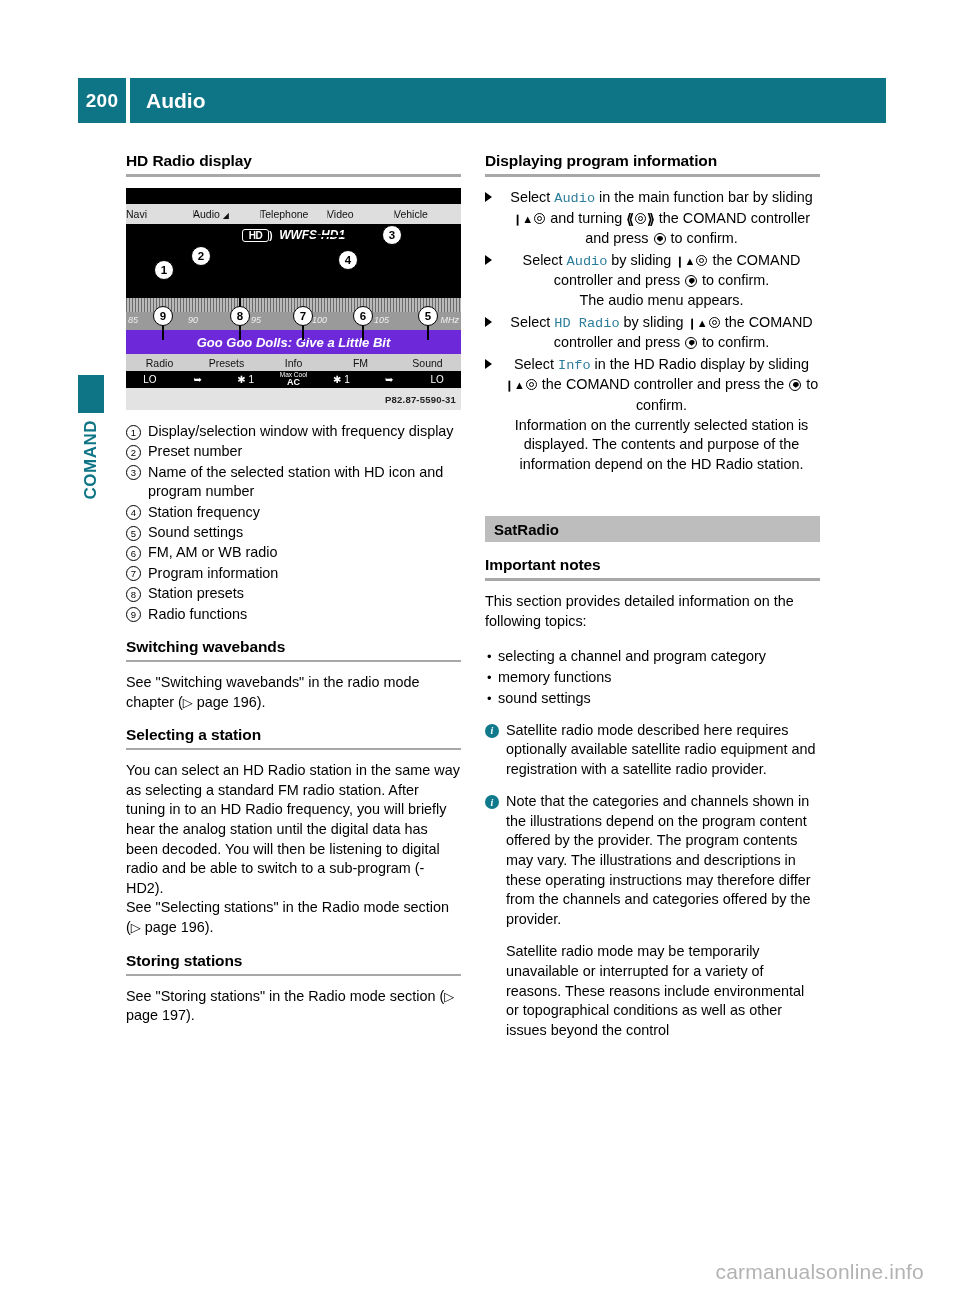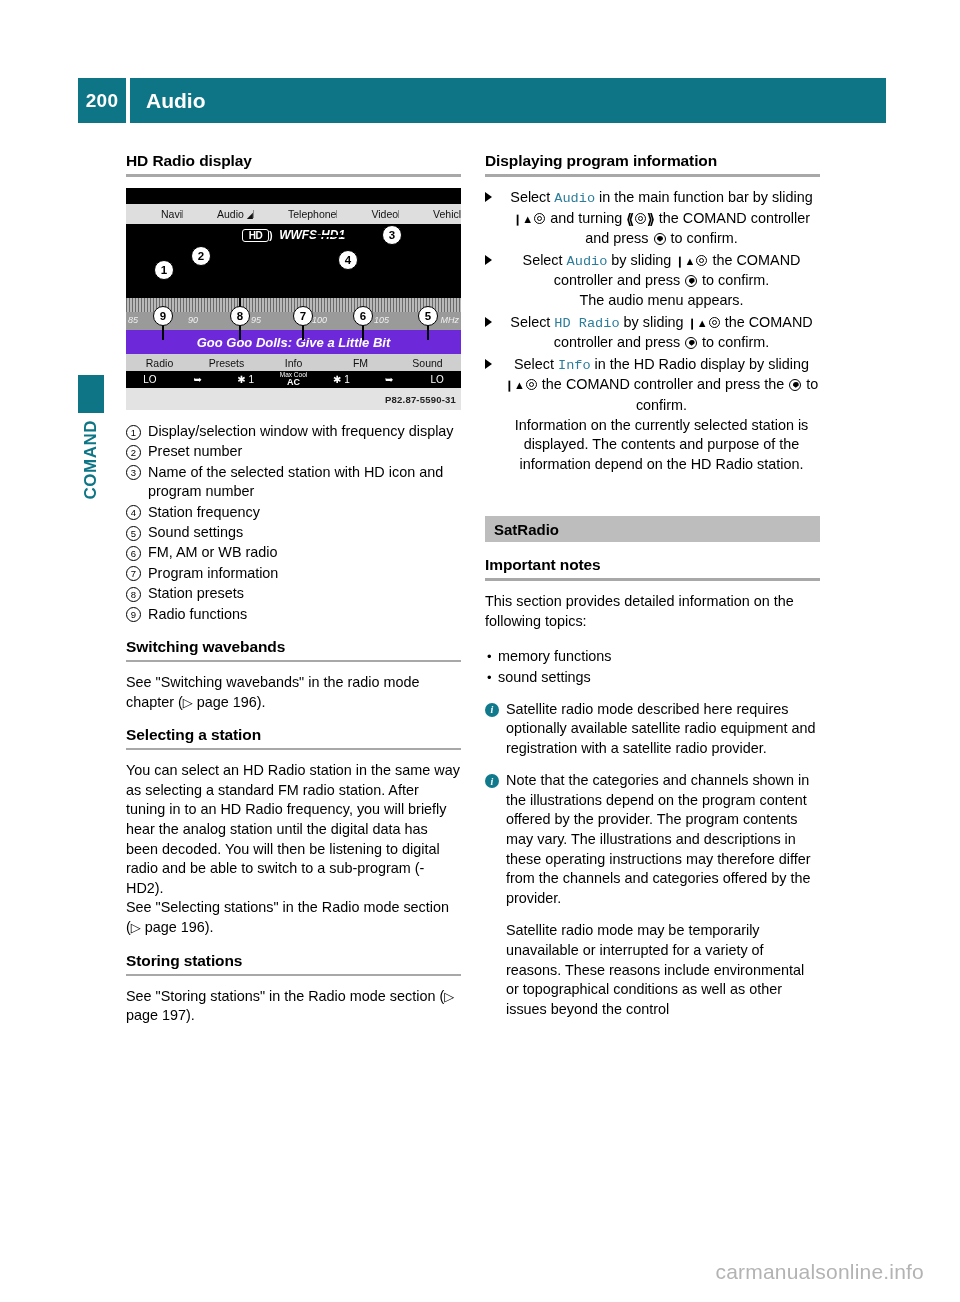--- a/index.html
+++ b/index.html
@@ -67,21 +67,21 @@
     background:#000; overflow:hidden;
     font-family:"Liberation Sans", sans-serif;
   }
   .scr-topblack { position:absolute; left:0; top:0; width:100%; height:16px; background:#000; }
   .menubar {
     position:absolute; left:0; top:16px; width:100%; height:20px;
     background:#dedede; color:#111;
     display:flex; align-items:center; font-size:10.5px;
   }
   .menubar .mi {
-    flex:1; text-align:left; position:relative; font-size:10.5px; white-space:nowrap;padding-left:35px;
+    flex:1; text-align:left; position:relative; font-size:10.5px; white-space:nowrap;
   }
   .menubar .mi + .mi::before {
     content:""; position:absolute; left:0; top:2px; bottom:2px; width:1px; background:#8a8a8a;
   }
   .menubar .mi.sel { font-weight:normal; }
 
   .statusrow {
     position:absolute; left:0; top:36px; width:100%; height:22px;
     background:#000; color:#fff;
     display:flex; align-items:center; justify-content:center;
@@ -380,20 +380,21 @@
   <div style="height:40px"></div>
 
   <div class="bandhead">SatRadio</div>
 
   <h2 class="sec">Important notes</h2>
   <div class="rule"></div>
 
   <p class="body">This section provides detailed information on the following topics:</p>
 
   <ul class="bullets">
+    <li>selecting a channel and program category</li>
     <li>memory functions</li>
     <li>sound settings</li>
   </ul>
 
   <div class="note">
     <span class="ico">i</span>
     <p>Satellite radio mode described here requires optionally available satellite radio equipment and registration with a satellite radio provider.</p>
   </div>
 
   <div class="note">

